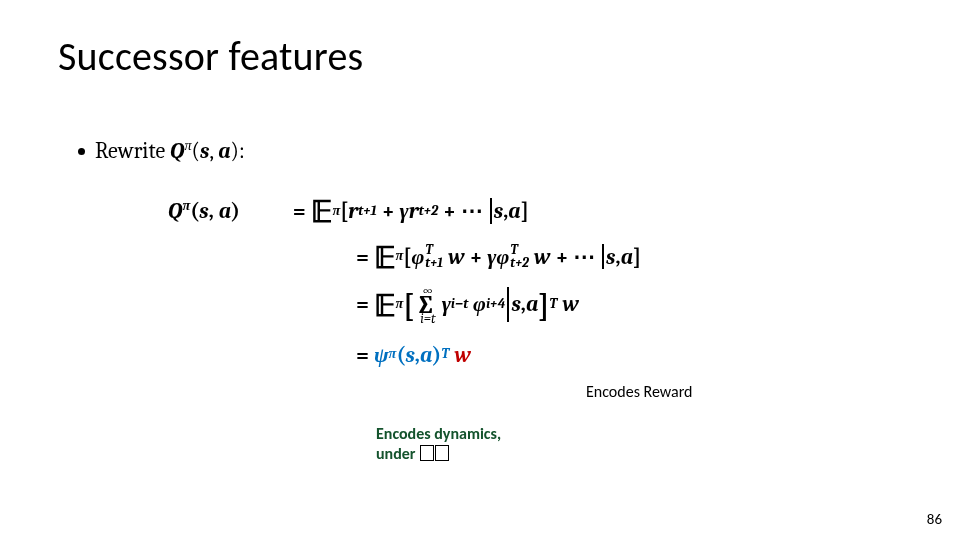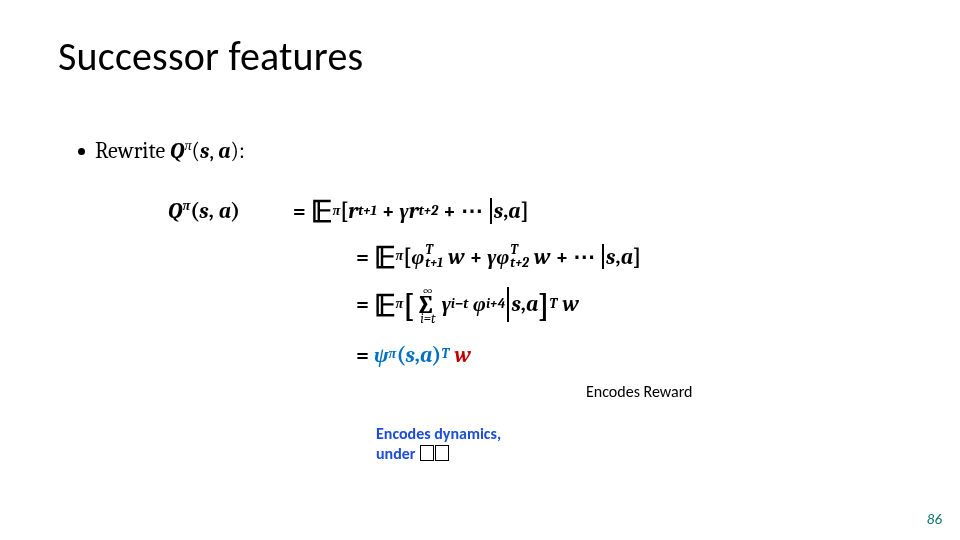--- a/index.html
+++ b/index.html
@@ -142,39 +142,38 @@
     color: #000;
     margin-left: 20px;
   }
   .ann-dyn {
     position: absolute;
     left: 376px;
     top: 424px;
     font-family: Calibri, Arial, sans-serif;
     font-size: 16px;
     font-weight: 700;
-    color: #1d4ed8;
+    color: #14532d;
     line-height: 1.25;
   }
   .tofu {
     display: inline-block;
     width: 12px;
     height: 14px;
     border: 1.4px solid #000;
     vertical-align: -2px;
     margin-left: 1px;
   }
   .page-num {
     position: absolute;
     right: 18px;
     bottom: 12px;
     font-size: 15px;
-    color: #0f766e;
+    color: #000000;
     font-family: Calibri, Arial, sans-serif;
-    font-style: italic;
   }
 </style>
 </head>
 <body>
 
 <div class="slide">
 
   <div class="title">Successor features</div>
 
   <div class="bullet-row">

